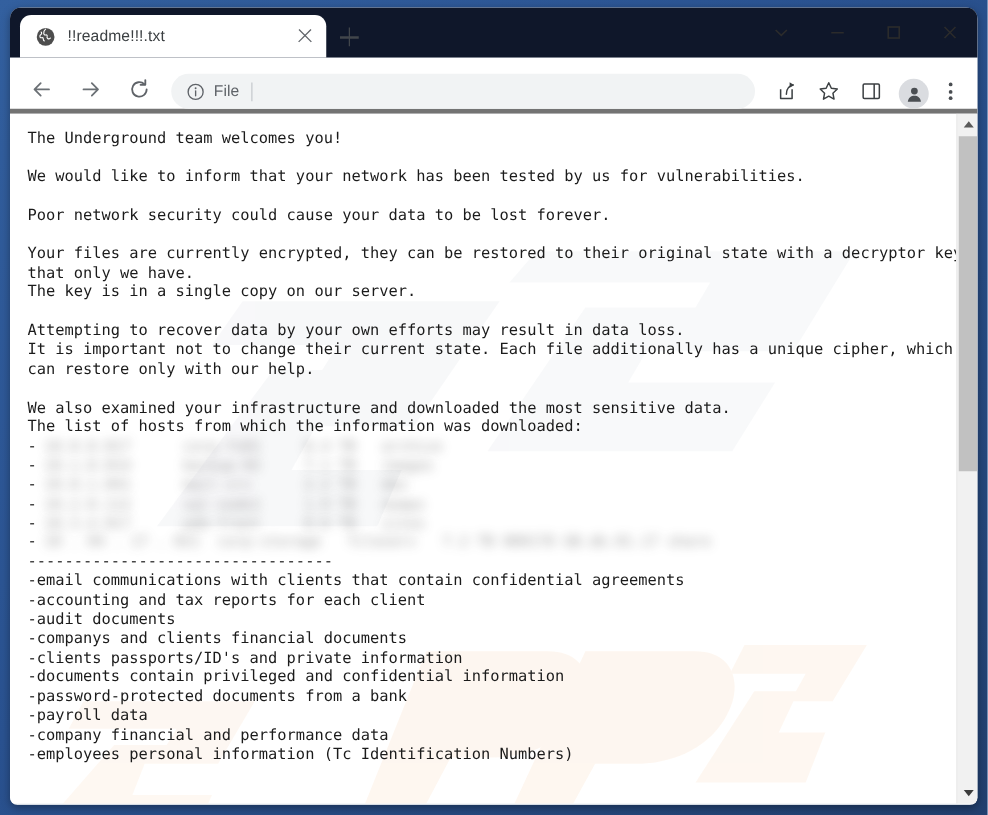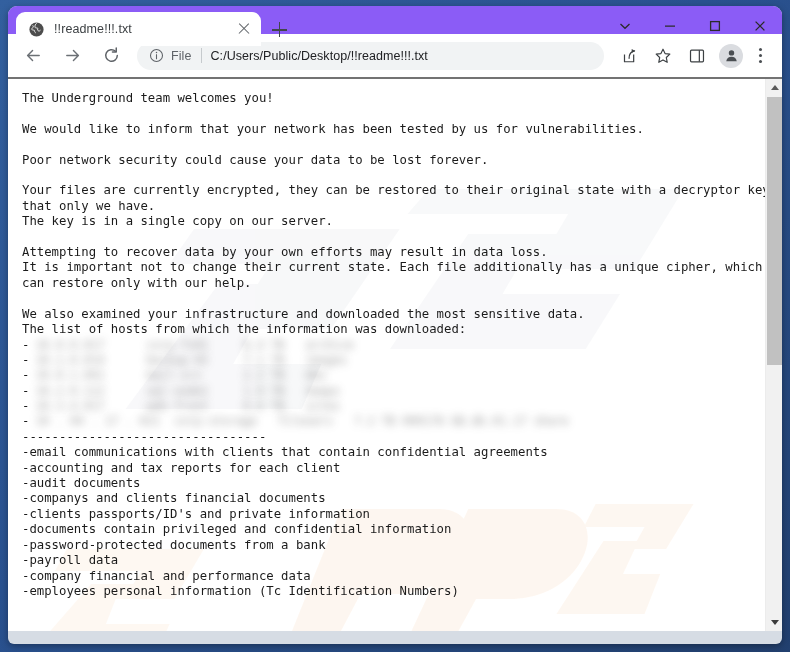--- a/index.html
+++ b/index.html
@@ -31,22 +31,22 @@
     height: 638px;
     background: #d6dce4;
     border-radius: 9px 9px 6px 6px;
     box-shadow: 0 2px 7px rgba(0,0,0,0.35);
     overflow: hidden;
   }
 
   
   #tab-strip {
     position: relative;
-    height: 28px;
-    background: #8b5cf6;
+    height: 40px;
+    background: #0f172a;
   }
   #tab {
     position: absolute;
     left: 8px;
     top: 6px;
     width: 245px;
     height: 34px;
     background: #ffffff;
     border-radius: 9px 9px 0 0;
     display: flex;
@@ -122,24 +122,24 @@
     justify-content: center;
     cursor: pointer;
   }
   .wc svg { display: block; }
 
   
   #toolbar {
     height: 45px;
     background: #ffffff;
     display: flex;
-    align-items: center;
+    align-items: flex-end;
     padding: 0 6px;
     box-sizing: border-box;
-    border-bottom: 2px solid #737373;
+    border-bottom: 4px solid #737373;
   }
   .nav-btn {
     width: 31px;
     height: 31px;
     margin: 0 4px;
     display: flex;
     align-items: center;
     justify-content: center;
     border-radius: 50%;
     cursor: pointer;
@@ -393,21 +393,20 @@
       </div>
 
       <div id="omnibox">
         <svg id="info-icon" width="15" height="15" viewBox="0 0 16 16">
           <circle cx="8" cy="8" r="6.4" fill="none" stroke="#5f6368" stroke-width="1.15"></circle>
           <circle cx="8" cy="4.9" r="0.82" fill="#5f6368"></circle>
           <path d="M8 7.1 V11.4" stroke="#5f6368" stroke-width="1.15" stroke-linecap="round"></path>
         </svg>
         <span id="scheme-label">File</span>
         <span id="omnibox-divider"></span>
-        <span id="url-text">C:/Users/Public/Desktop/!!readme!!!.txt</span>
       </div>
 
       <div class="tool-icon" title="Share this page">
         <svg width="18" height="18" viewBox="0 0 20 20">
           <path d="M5 8.2 V16.4 H15.2 V8.2" fill="none" stroke="#3c4043" stroke-width="1.35" stroke-linejoin="round"></path>
           <path d="M10.1 12.6 C10.1 8 12 5.2 16.2 4.4" fill="none" stroke="#3c4043" stroke-width="1.35" stroke-linecap="round"></path>
           <path d="M13 2.1 L16.9 4.4 L13 6.8 Z" fill="#3c4043"></path>
         </svg>
       </div>
 

